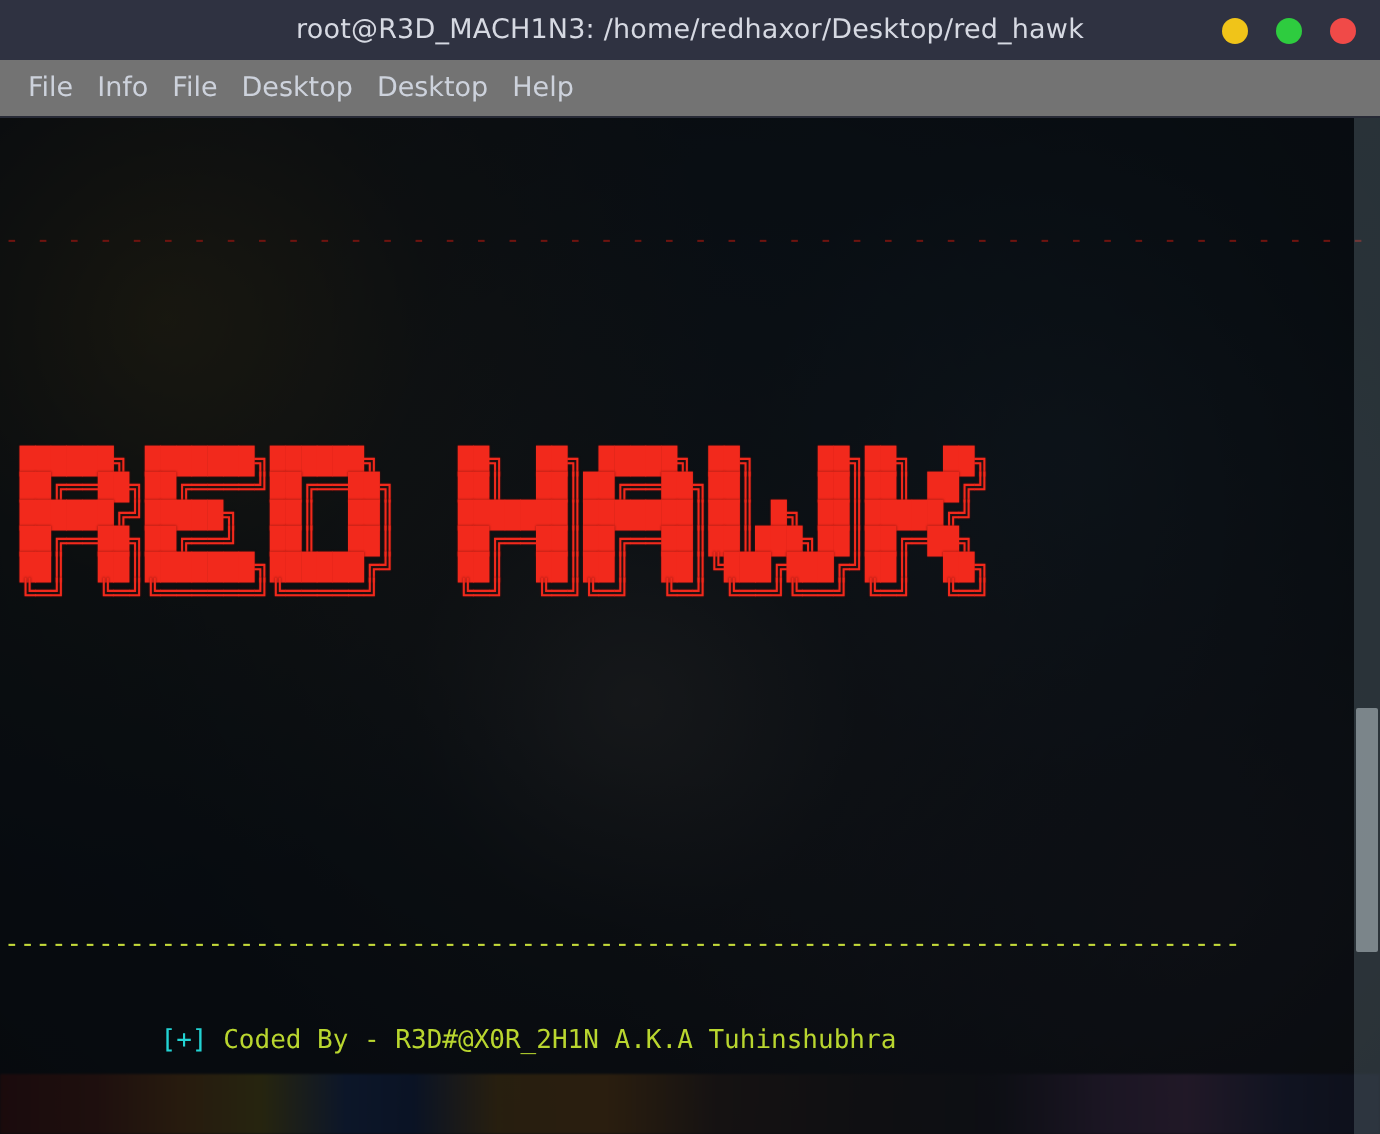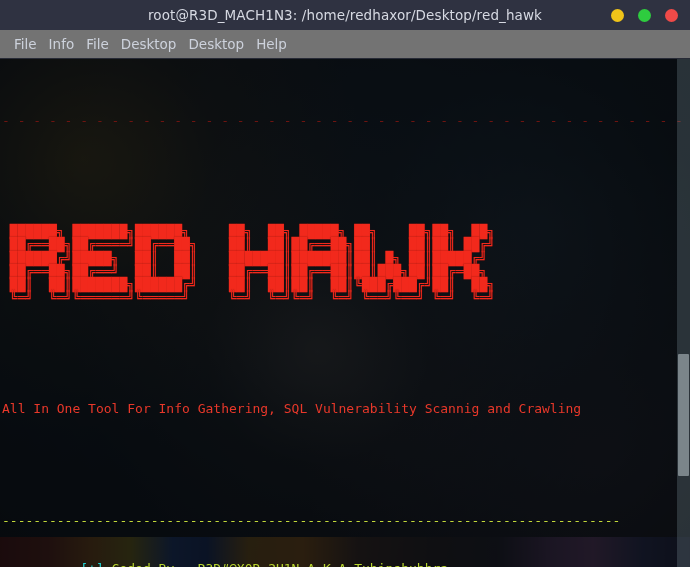--- a/index.html
+++ b/index.html
@@ -205,21 +205,20 @@
 
     <div class="term-wrap">
       <div class="term">
 
         <span class="row sep-line c-dimred">- - - - - - - - - - - - - - - - - - - - - - - - - - - - - - - - - - - - - - - - - - - - - - - - - - -</span>
         <span class="blank"></span>
 
         <div class="ascii"><span class="row"> ██████╗ ███████╗██████╗     ██╗  ██╗ █████╗ ██╗    ██╗██╗  ██╗</span><span class="row"> ██╔══██╗██╔════╝██╔══██╗    ██║  ██║██╔══██╗██║    ██║██║ ██╔╝</span><span class="row"> ██████╔╝█████╗  ██║  ██║    ███████║███████║██║ █╗ ██║█████╔╝ </span><span class="row"> ██╔══██╗██╔══╝  ██║  ██║    ██╔══██║██╔══██║██║███╗██║██╔═██╗ </span><span class="row"> ██║  ██║███████╗██████╔╝    ██║  ██║██║  ██║╚███╔███╔╝██║  ██╗</span><span class="row"> ╚═╝  ╚═╝╚══════╝╚═════╝     ╚═╝  ╚═╝╚═╝  ╚═╝ ╚══╝╚══╝ ╚═╝  ╚═╝</span></div>
 
         <span class="blank"></span>
-        <span class="row tagline c-redtag">All In One Tool For Info Gathering, SQL Vulnerability Scannig and Crawling</span>
         <span class="blank"></span>
 
         <span class="row sep-line c-yellow">-------------------------------------------------------------------------------</span>
         <span class="row">          <span class="c-cyan">[+]</span> <span class="c-ygreen">Coded By - R3D#@X0R_2H1N A.K.A Tuhinshubhra</span></span>
         
         
 
         
         
 

